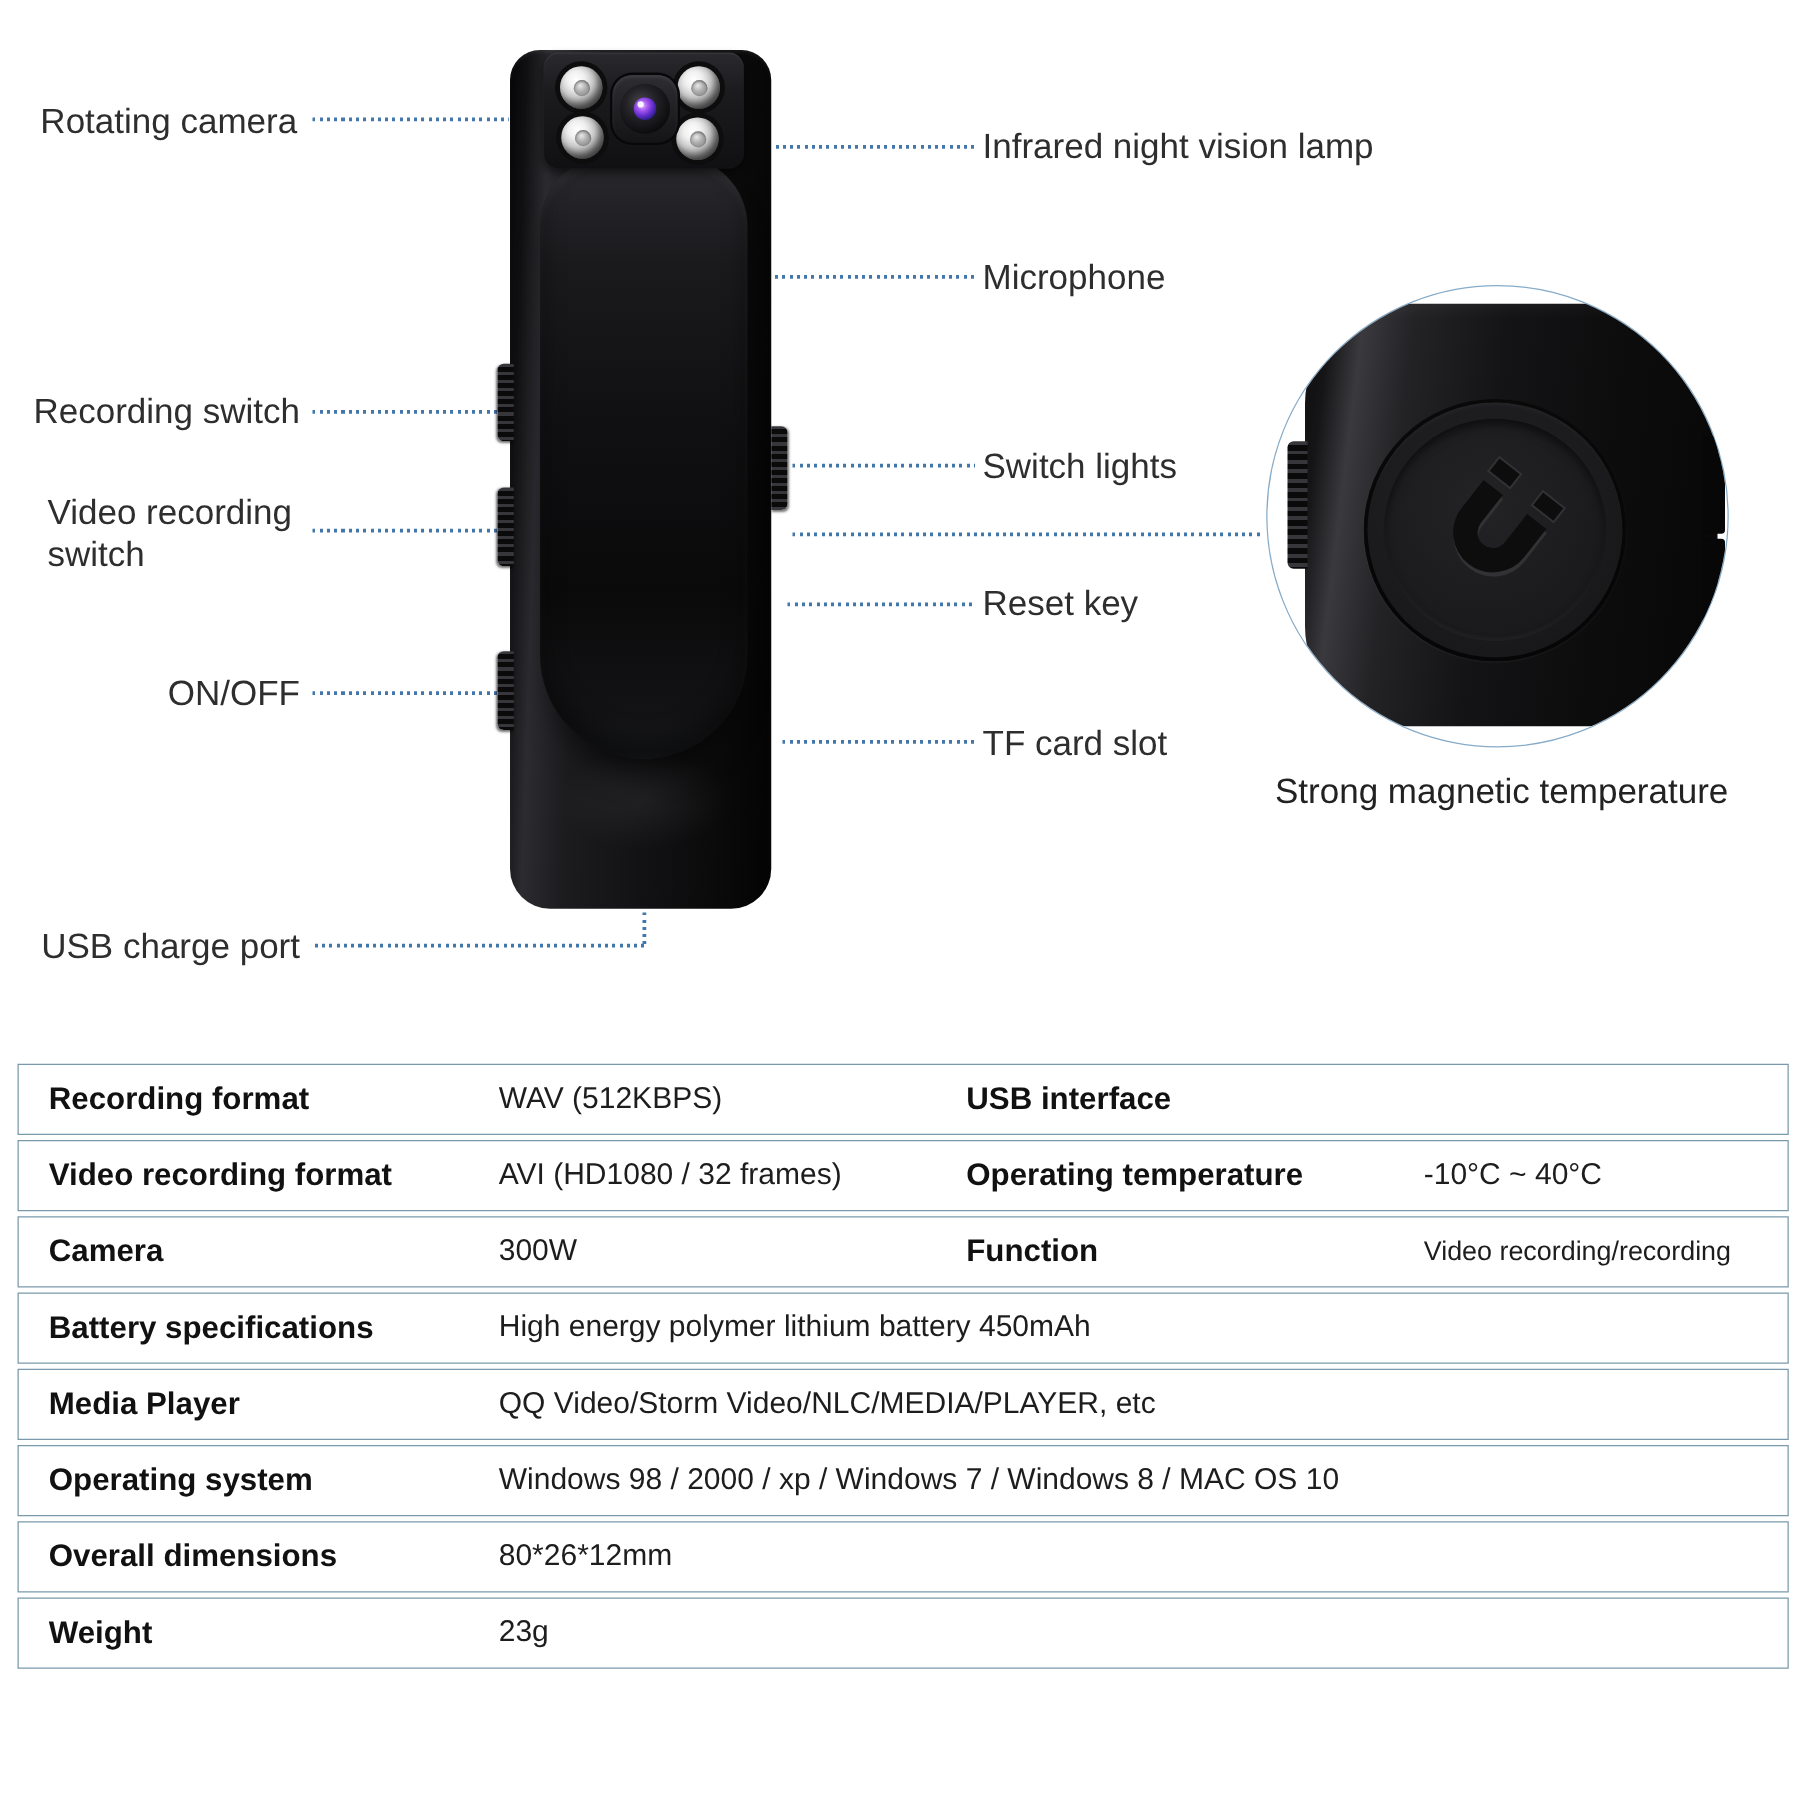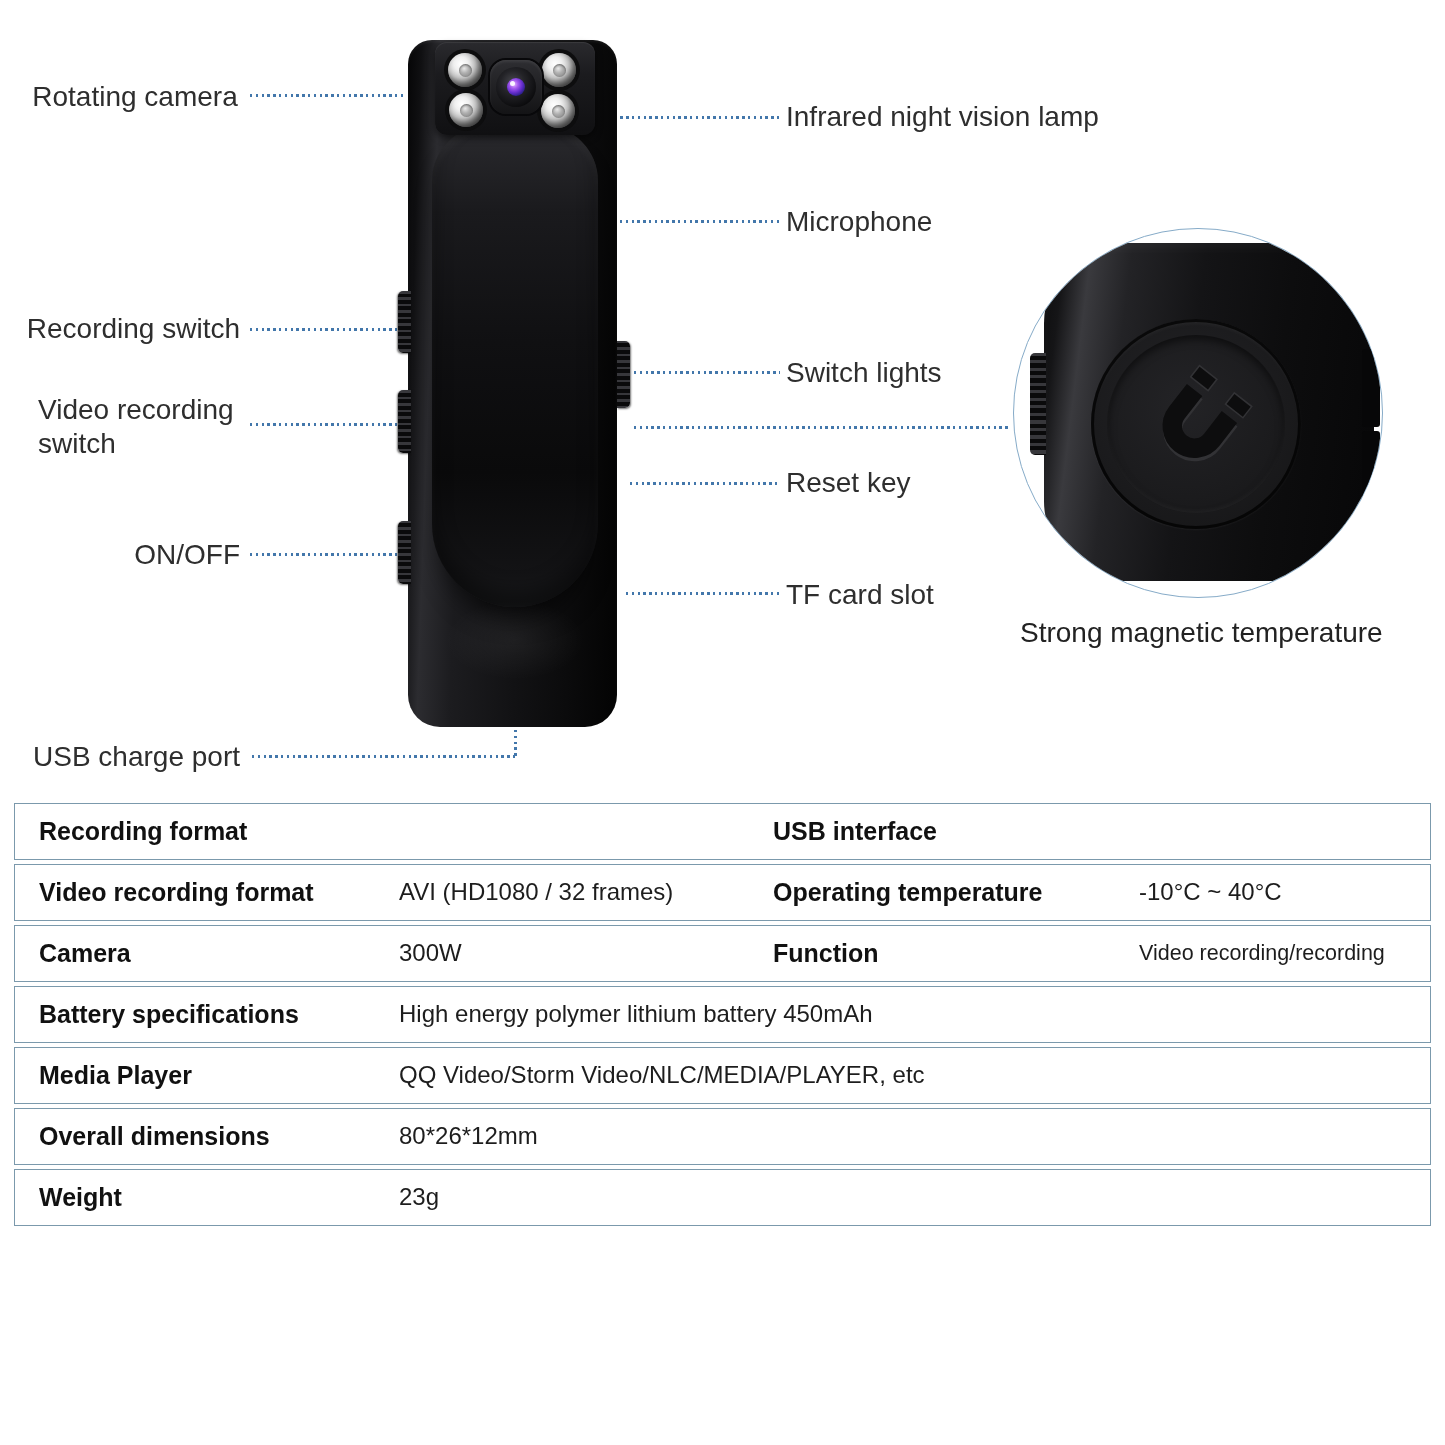--- a/index.html
+++ b/index.html
@@ -62,21 +62,21 @@
       background:repeating-linear-gradient(180deg,#37373b 0 3px,#0a0a0b 3px 7.5px);}
   .inset-tab{position:absolute;left:348px;width:18px;background:#070708;border-radius:3px;}
   .emboss-ring{position:absolute;left:77px;top:90px;width:210px;height:210px;border-radius:50%;
       background:radial-gradient(circle at 45% 40%,#232326 0%,#1b1b1d 55%,#141415 100%);
       box-shadow:inset 0 0 0 3px rgba(0,0,0,.75),inset 0 4px 5px rgba(255,255,255,.06),0 1px 2px rgba(255,255,255,.05);}
   .emboss-disc{position:absolute;left:16px;top:16px;width:178px;height:178px;border-radius:50%;
       box-shadow:inset 0 4px 8px rgba(0,0,0,.55),inset 0 -2px 4px rgba(255,255,255,.05);}
   .magnet-wrap{position:absolute;left:117px;top:130px;width:130px;height:130px;transform:rotate(38deg);}
 
   
-  .spec{position:absolute;left:14px;top:803px;width:1417px;}
+  .spec{position:absolute;left:14px;top:851px;width:1417px;}
   .trow{position:relative;height:57px;margin-bottom:4px;border:1.5px solid #7b99ac;background:#ffffff;
       box-sizing:border-box;}
   .cell{position:absolute;top:0;height:54px;line-height:54px;white-space:nowrap;}
   .lbl{font-weight:bold;font-size:25px;color:#111111;}
   .val{font-size:24px;color:#1d1d1d;}
   .val.small{font-size:21.5px;}
   .c1{left:24px;} .c2{left:384px;} .c3{left:758px;} .c4{left:1124px;}
 
   .inset-caption{position:absolute;left:1020px;top:617px;width:360px;text-align:center;
       font-size:28px;color:#222222;white-space:nowrap;}
@@ -147,20 +147,21 @@
         </g>
       </svg>
     </div>
   </div>
   <div class="inset-caption">Strong magnetic temperature</div>
 
   <div class="spec">
 
     <div class="trow">
       <div class="cell lbl c1">Recording format</div>
+      <div class="cell val c2">WAV (512KBPS)</div>
       <div class="cell lbl c3">USB interface</div>
     </div>
 
     <div class="trow">
       <div class="cell lbl c1">Video recording format</div>
       <div class="cell val c2">AVI (HD1080 / 32 frames)</div>
       <div class="cell lbl c3">Operating temperature</div>
       <div class="cell val c4">-10°C ~ 40°C</div>
     </div>
 
@@ -175,20 +176,24 @@
     <div class="trow">
       <div class="cell lbl c1">Battery specifications</div>
       <div class="cell val c2">High energy polymer lithium battery 450mAh</div>
     </div>
 
     <div class="trow">
       <div class="cell lbl c1">Media Player</div>
       <div class="cell val c2">QQ Video/Storm Video/NLC/MEDIA/PLAYER, etc</div>
     </div>
 
+    <div class="trow">
+      <div class="cell lbl c1">Operating system</div>
+      <div class="cell val c2">Windows 98 / 2000 / xp / Windows 7 / Windows 8 / MAC OS 10</div>
+    </div>
 
     <div class="trow">
       <div class="cell lbl c1">Overall dimensions</div>
       <div class="cell val c2">80*26*12mm</div>
     </div>
 
     <div class="trow">
       <div class="cell lbl c1">Weight</div>
       <div class="cell val c2">23g</div>
     </div>

